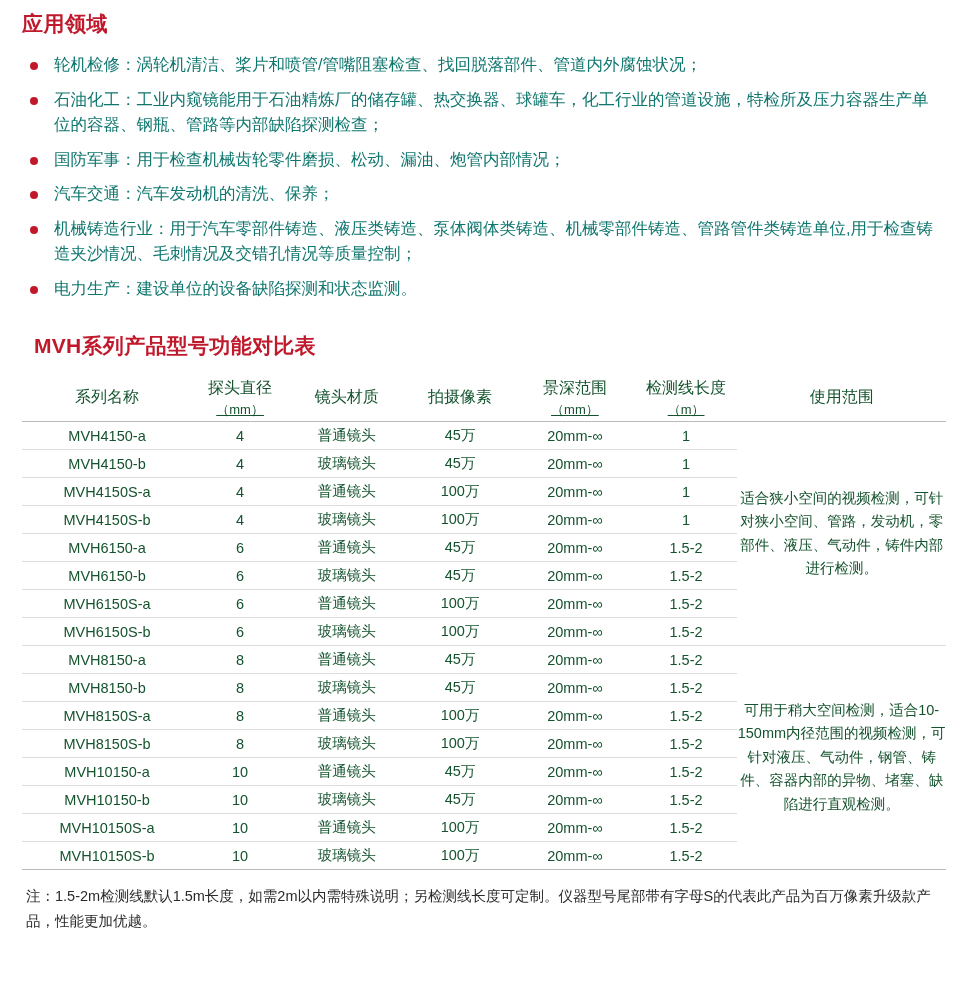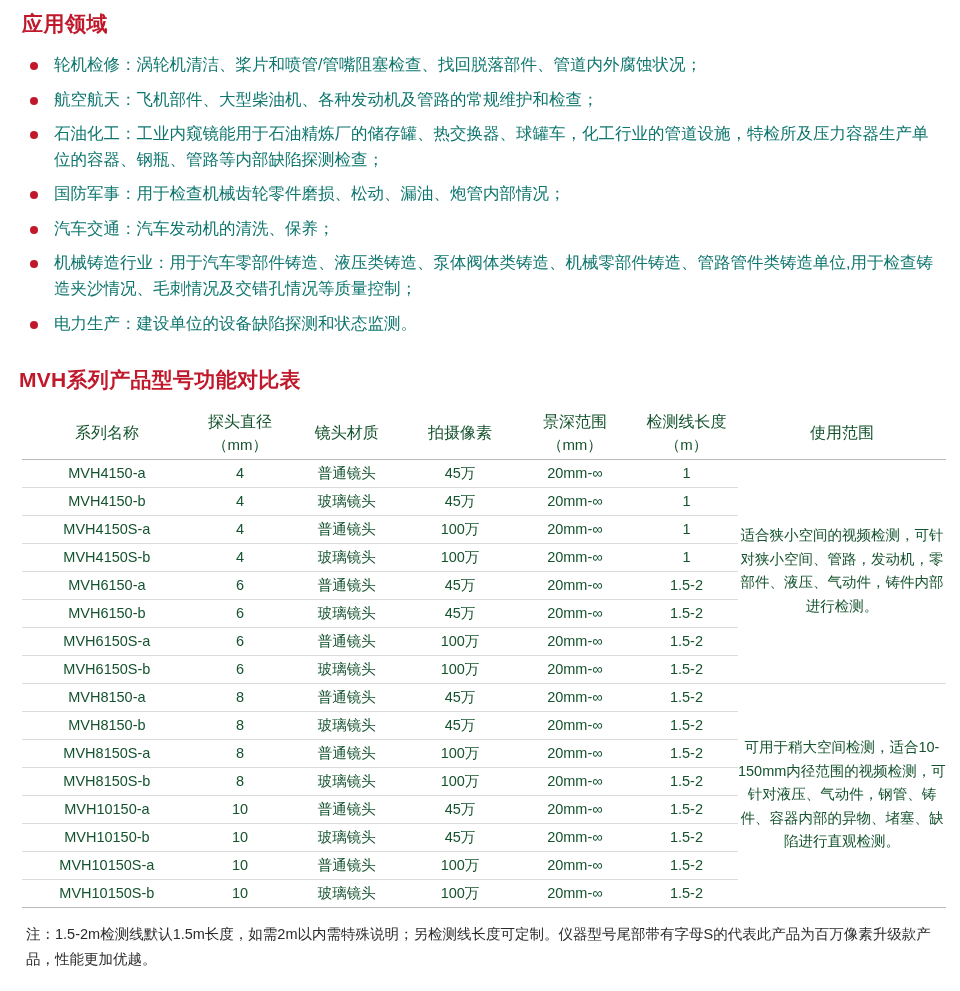--- a/index.html
+++ b/index.html
@@ -57,21 +57,21 @@
   .bullet-text {
     display: block;
   }
 
   
   .table-title {
     color: #c0192b;
     font-size: 21px;
     font-weight: bold;
     letter-spacing: 0.3px;
-    margin: 30px 0 14px 1px;
+    margin: 30px 0 14px 16px;
   }
 
   
   table.spec {
     border-collapse: collapse;
     width: 924px;
     margin-left: 4px;
     font-size: 14.5px;
     color: #14532d;
   }
@@ -83,21 +83,22 @@
     font-weight: normal;
   }
   table.spec thead th {
     font-size: 16px;
     padding: 2px 4px 2px 4px;
     line-height: 1.5;
     border-bottom: 1.5px solid #b9b9b9;
   }
   table.spec thead th .unit {
     display: block;
-    font-size: 15px;
+    font-size: 13px;
+    text-decoration: underline;
   }
   table.spec tbody td {
     height: 27px;
     border-bottom: 1px solid #dcdcdc;
     font-size: 14.5px;
   }
   table.spec tbody tr:last-child td {
     border-bottom: 1.5px solid #b9b9b9;
   }
   td.col-model { text-align: left; padding-left: 6px; width: 170px; }
@@ -143,24 +144,20 @@
 
   <div class="section-title">应用领域</div>
 
   <ul class="bullet-list">
     <li class="bullet-item">
       <span class="bullet-dot"></span>
       <span class="bullet-text">轮机检修：涡轮机清洁、桨片和喷管/管嘴阻塞检查、找回脱落部件、管道内外腐蚀状况；</span>
     </li>
     <li class="bullet-item">
       <span class="bullet-dot"></span>
-      <span class="bullet-text">航空航天：飞机部件、大型柴油机、各种发动机及管路的常规维护和检查；</span>
-    </li>
-    <li class="bullet-item">
-      <span class="bullet-dot"></span>
       <span class="bullet-text">石油化工：工业内窥镜能用于石油精炼厂的储存罐、热交换器、球罐车，化工行业的管道设施，特检所及压力容器生产单位的容器、钢瓶、管路等内部缺陷探测检查；</span>
     </li>
     <li class="bullet-item">
       <span class="bullet-dot"></span>
       <span class="bullet-text">国防军事：用于检查机械齿轮零件磨损、松动、漏油、炮管内部情况；</span>
     </li>
     <li class="bullet-item">
       <span class="bullet-dot"></span>
       <span class="bullet-text">汽车交通：汽车发动机的清洗、保养；</span>
     </li>

